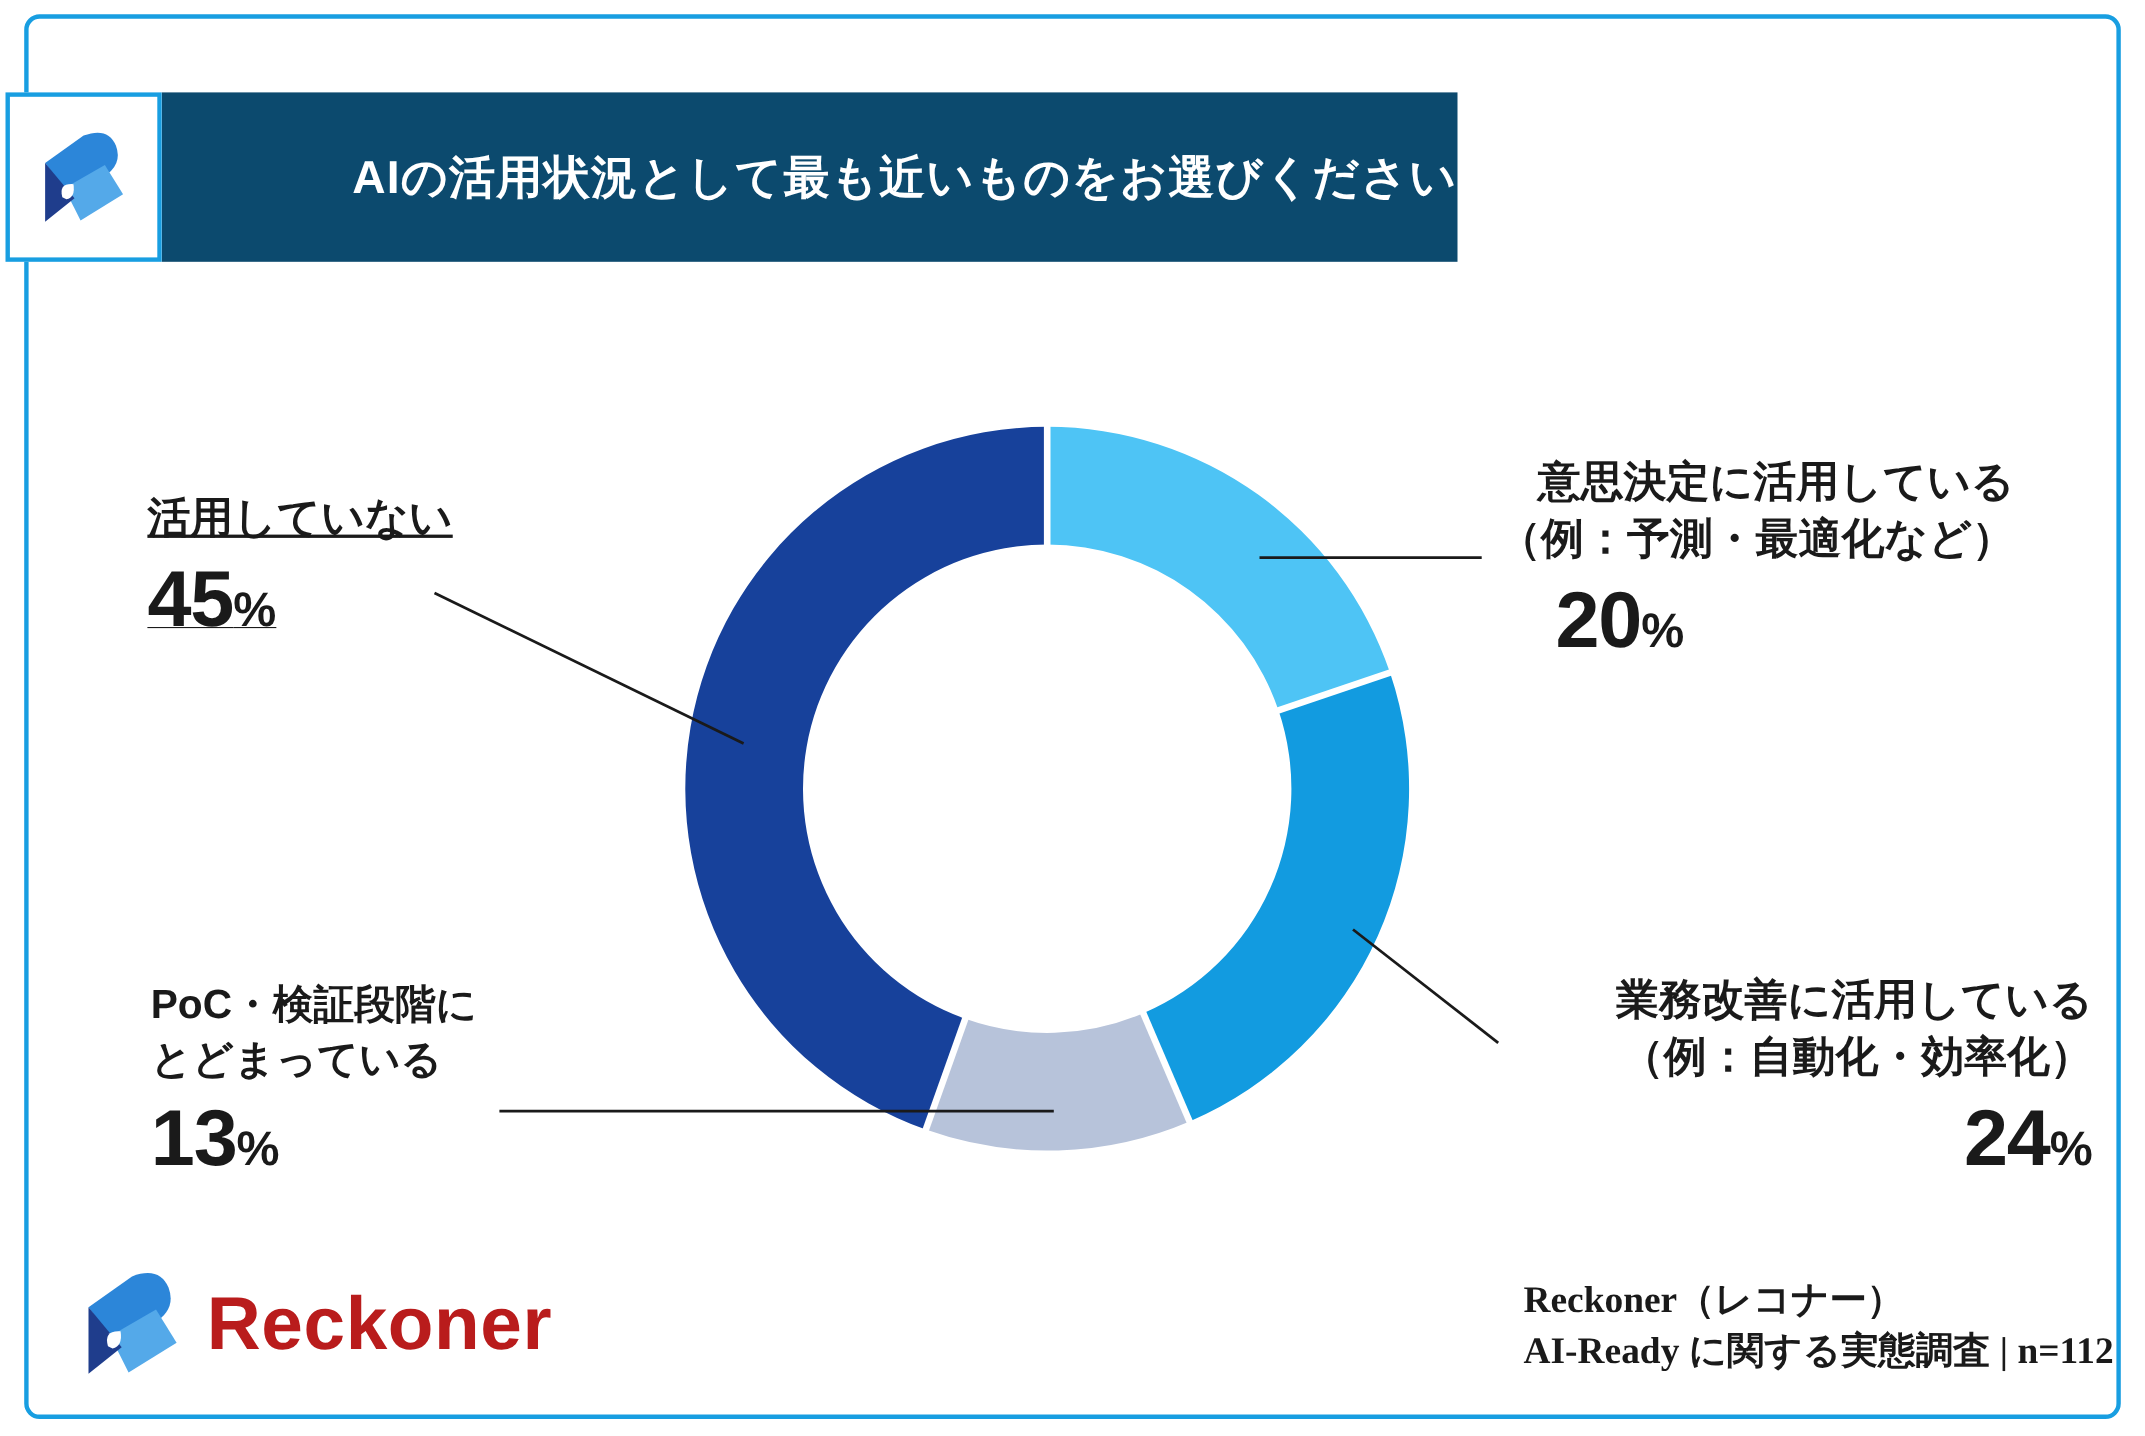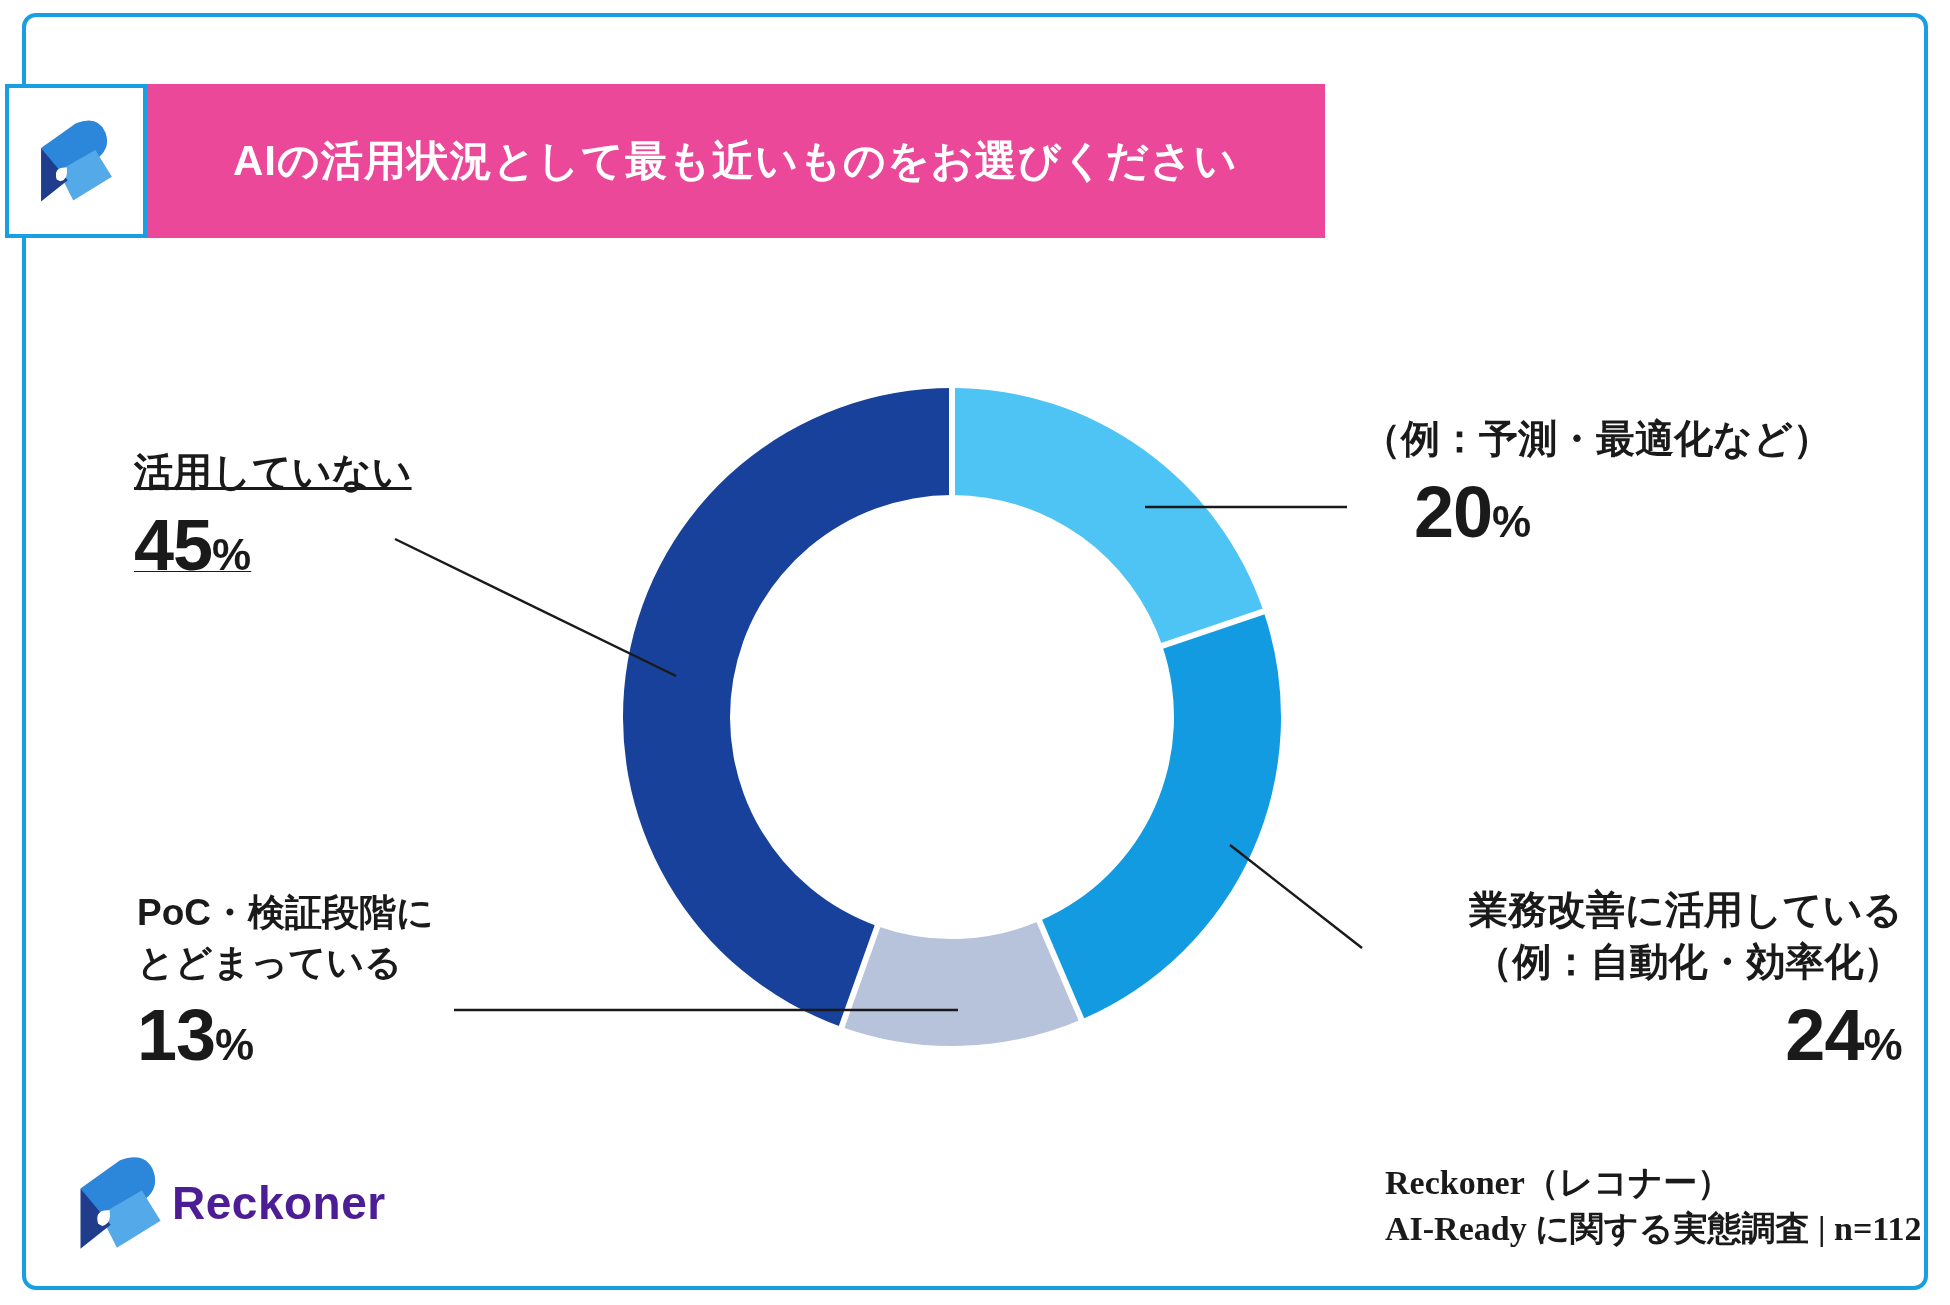--- a/index.html
+++ b/index.html
@@ -37,21 +37,21 @@
   .callout.right-a .jline{margin-left:36px;}
   .callout.right-a .jline.paren{margin-left:0;}
   .callout.right-a .num-row{margin-left:52px;}
   .callout.right-b .jline{margin-left:20px;}
   .callout.right-b .jline.paren{margin-left:16px;}
   .callout.right-b .num-row{margin-left:30px;}
   .callout.poc .jline{font-size:37px;line-height:50px;}
   
   .brand{position:absolute;left:68px;top:1150px;display:flex;align-items:center;z-index:2;}
   .brand .mark{width:104px;height:106px;}
-  .brand .wordmark{font-size:46px;font-weight:700;color:#4c1d95;letter-spacing:0.5px;}
+  .brand .wordmark{font-size:68px;font-weight:700;color:#b91c1c;margin-left:16px;letter-spacing:0.5px;}
   
   .source{position:absolute;left:1385px;top:1160px;z-index:2;}
   .source div{font-size:34px;font-weight:600;line-height:46px;color:#1a1a1a;white-space:nowrap;font-family:Liberation Serif, serif;}
   .hidden-defs{position:absolute;width:0;height:0;overflow:hidden;}
 </style>
 </head>
 <body>
 
 <svg class="hidden-defs" aria-hidden="true">
   <defs>
@@ -64,21 +64,21 @@
   </defs>
 </svg>
 
 <div class="frame" style="border-color: rgb(24, 158, 225);"></div>
 
 <div class="logo-box" style="border-color: rgb(24, 158, 225);">
   <svg class="mark" width="92" height="94">
     <use href="#rk-mark" width="92" height="94"></use>
   </svg>
 </div>
-<div class="title-bar" style="background: #ec4899;">
+<div class="title-bar" style="background: #0c4a6e; justify-content: flex-end;">
   <div class="title">AIの活用状況として最も近いものをお選びください</div>
 </div>
 
 <svg class="overlay" width="1950" height="1305" viewBox="0 0 1950 1305">
   <g id="donut-group">
       <path d="M952,388 A329,329 0 0 1 1263.608477443319,611.448321730744 L1162.264686907042,645.7766791009884 A222,222 0 0 0 952,495 Z" fill="#4EC4F5"></path>
       <path d="M1263.608477443319,611.448321730744 A329,329 0 0 1 1081.4396510990614,1019.4671498251557 L1039.342256972619,921.0963746540565 A222,222 0 0 0 1162.264686907042,645.7766791009884 Z" fill="#129BE0"></path>
       <path d="M1081.4396510990614,1019.4671498251557 A329,329 0 0 1 841.6150103726143,1026.9292726816266 L877.5152957529494,926.1316064903376 A222,222 0 0 0 1039.342256972619,921.0963746540565 Z" fill="#B7C3DA"></path>
       <path d="M841.6150103726143,1026.9292726816266 A329,329 0 0 1 951.9999999999999,388 L952,495 A222,222 0 0 0 877.5152957529494,926.1316064903376 Z" fill="#17419B"></path>
       <line x1="952" y1="500" x2="952" y2="383" stroke="#ffffff" stroke-width="6"></line>
@@ -93,20 +93,21 @@
     <line x1="454" y1="1010" x2="958" y2="1010"></line>
   </g>
 </svg>
 
 <div class="callout" style="left:134px;top:446px;text-decoration:underline;">
   <div class="jline">活用していない</div>
   <div class="num-row"><span class="num">45</span><span class="pct">%</span></div>
 </div>
 
 <div class="callout right-a" style="left:1362px;top:413px;">
+  <div class="jline">意思決定に活用している</div>
   <div class="jline paren">（例：予測・最適化など）</div>
   <div class="num-row"><span class="num">20</span><span class="pct">%</span></div>
 </div>
 
 <div class="callout right-b" style="left:1449px;top:884px;text-align:right;">
   <div class="jline">業務改善に活用している</div>
   <div class="jline paren">（例：自動化・効率化）</div>
   <div class="num-row"><span class="num">24</span><span class="pct">%</span></div>
 </div>
 

